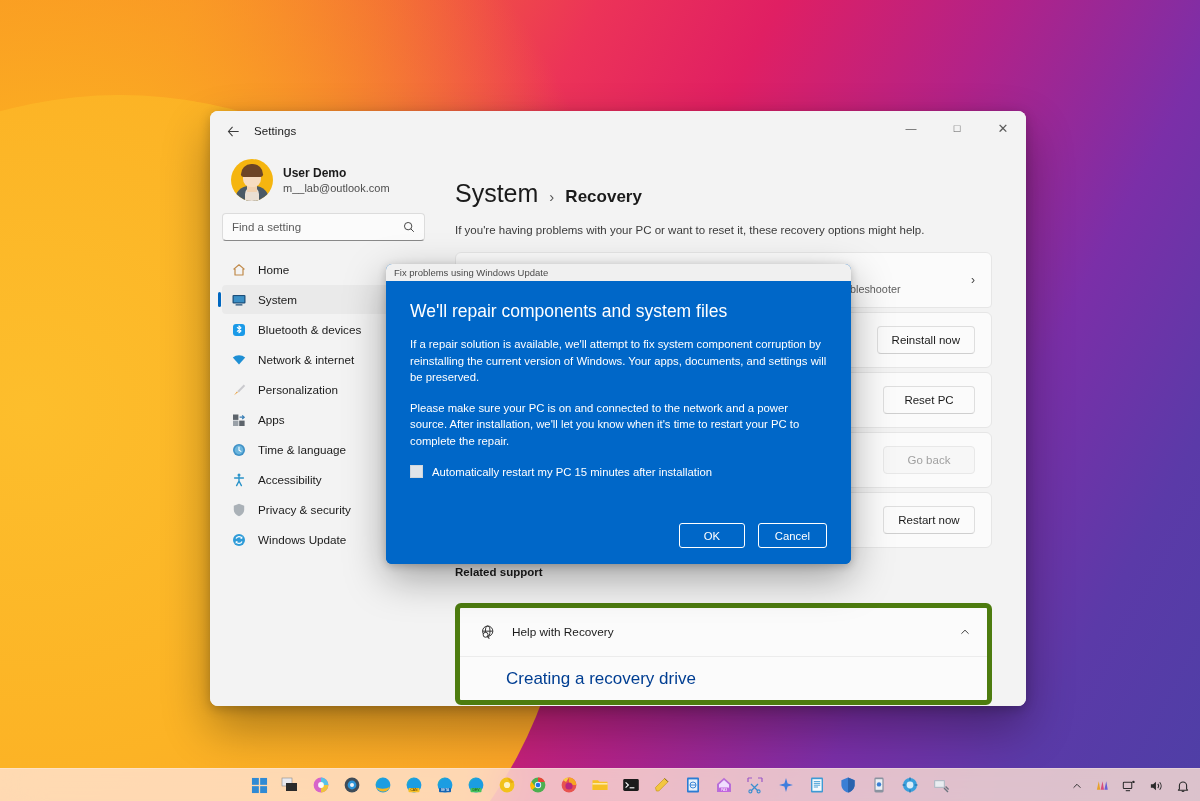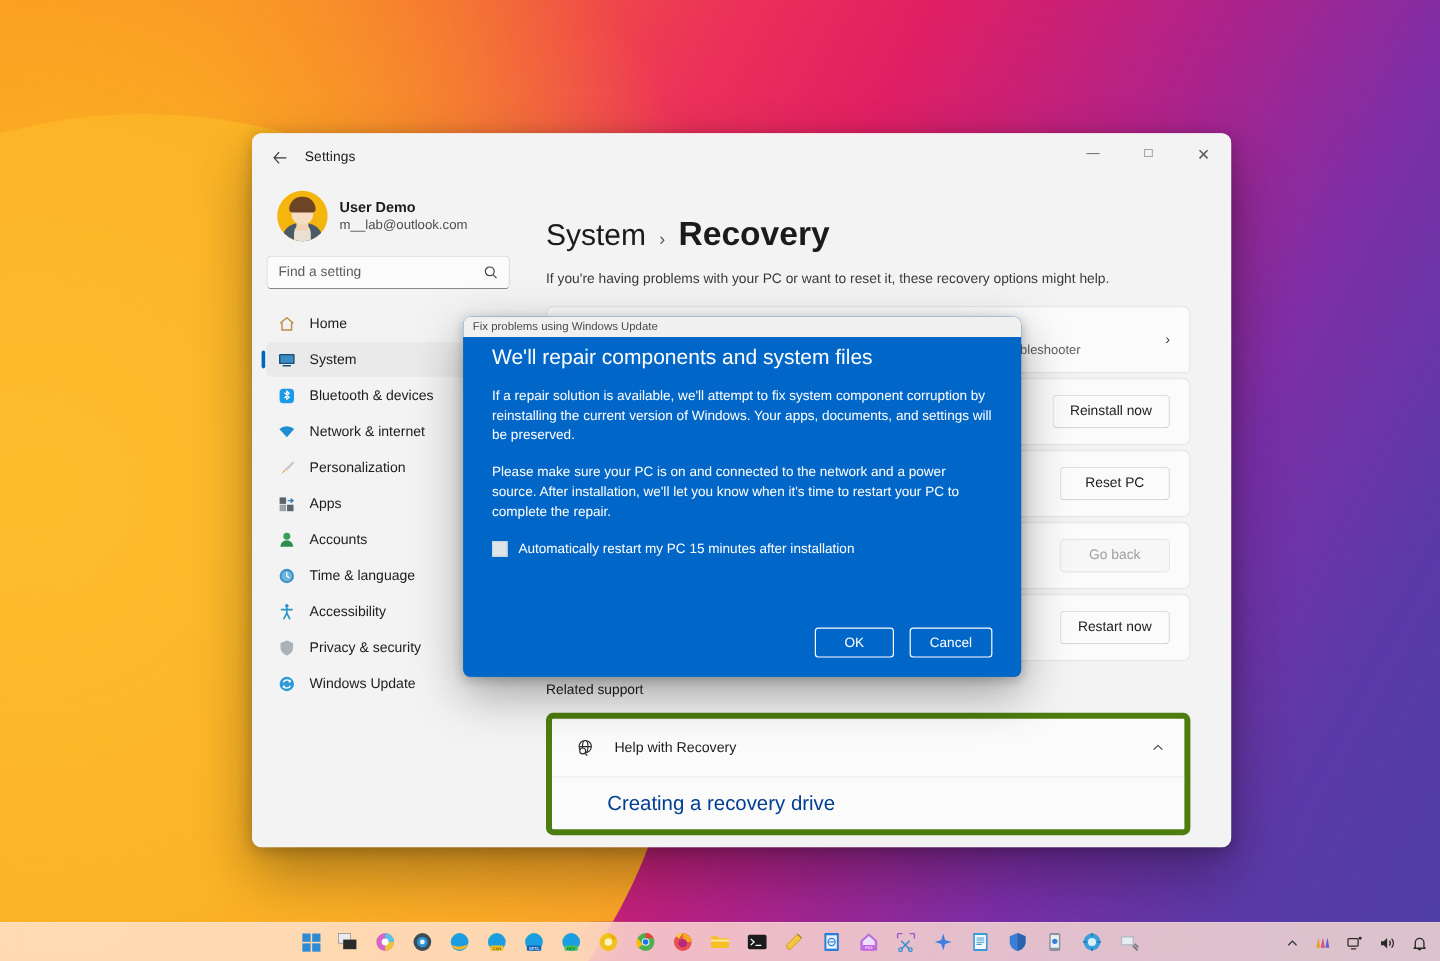--- a/index.html
+++ b/index.html
@@ -129,21 +129,21 @@
   
   #content {
     flex: 1; min-width: 0;
     background: #f3f3f3;
     padding: 28px 34px 0 18px;
     overflow: hidden; position: relative;
   }
   .breadcrumb { display: flex; align-items: baseline; gap: 11px; margin-bottom: 16px; }
   .bc-sys { font-size: 25px; color: #1b1b1b; }
   .bc-sep { font-size: 15px; color: #555; }
-  .bc-cur { font-size: 28px; color: #1b1b1b; font-weight: bold; }
+  .bc-cur { font-size: 17px; color: #1b1b1b; font-weight: bold; }
   .subtitle { font-size: 11.5px; color: #3a3a3a; margin-bottom: 16px; }
 
   .card {
     background: #fbfbfb; border: 1px solid #e6e6e6; border-radius: 6px;
     margin-bottom: 4px; padding: 0 16px;
     display: flex; align-items: center; min-height: 56px; gap: 14px;
   }
   .card.first { border-radius: 6px 6px 4px 4px; }
   .card-ico { width: 22px; flex: 0 0 22px; display: flex; align-items: center; justify-content: center; color: #303030; }
   .card-text { flex: 1; min-width: 0; }
@@ -152,21 +152,21 @@
   .chev { color: #444; font-size: 12px; }
   .btn {
     height: 28px; min-width: 92px; padding: 0 14px;
     background: #fbfbfb; border: 1px solid #dedede; border-bottom-color: #cfcfcf;
     border-radius: 4px; font-size: 11.5px; color: #1b1b1b;
     font-family: "Liberation Sans", sans-serif;
     display: flex; align-items: center; justify-content: center;
   }
   .btn.disabled { color: #a0a0a0; background: #f7f7f7; border-color: #e8e8e8; }
 
-  .section-label { font-size: 11.5px; color: #1b1b1b; font-weight: normal; margin: 18px 0 13px 0; }
+  .section-label { font-size: 11.5px; color: #1b1b1b; font-weight: bold; margin: 18px 0 25px 0; }
   .support-card { background: #fbfbfb; border: 5px solid #4d7c0f; border-radius: 6px; overflow: hidden; }
   .support-head { display: flex; align-items: center; gap: 14px; min-height: 48px; padding: 0 16px; }
   .support-row { min-height: 44px; display: flex; align-items: center; padding: 0 16px 0 46px; border-top: 1px solid #ececec; }
   .link { font-size: 17px; color: #003e92; }
   .gethelp { display: flex; align-items: center; gap: 12px; margin-top: 22px; padding-left: 2px; }
   .gethelp .link { color: #0a4b9b; }
 
   
   #dialog {
     position: absolute;
@@ -180,21 +180,21 @@
   }
   .dlg-title {
     height: 17px; flex: 0 0 17px;
     background: #f0f0f0;
     display: flex; align-items: center;
     padding-left: 8px;
     font-size: 9.5px; color: #4a4a4a;
   }
   .dlg-body {
     flex: 1; background: #0067c8; color: #ffffff;
-    padding: 4px 24px 16px 24px;
+    padding: 18px 24px 16px 24px;
     display: flex; flex-direction: column;
   }
   .dlg-h1 { font-size: 17.5px; font-weight: normal; line-height: 24px; margin-bottom: 13px; color:#fff; }
   .dlg-p { font-size: 11.3px; line-height: 16.5px; margin-bottom: 14px; color: #ffffff; }
   .dlg-check { display: flex; align-items: center; gap: 9px; margin-top: 2px; }
   .cbox { width: 13px; height: 13px; background: #dfe4e9; border: 1px solid #cfd6dc; flex: 0 0 13px; }
   .dlg-check span { font-size: 11.3px; color: #fff; }
   .dlg-actions { margin-top: auto; display: flex; justify-content: flex-end; gap: 13px; }
   .dlg-btn {
     min-width: 66px; height: 25px; padding: 0 16px;
@@ -329,29 +329,20 @@
               <svg width="16" height="16" viewBox="0 0 16 16">
                   <rect x="2" y="2.5" width="5.4" height="5.4" fill="#5d646b"></rect>
                   <rect x="2" y="8.6" width="5.4" height="5.4" fill="#9aa1a8"></rect>
                   <rect x="8.2" y="8.6" width="5.4" height="5.4" fill="#5d646b"></rect>
                   <path d="M8.6 5.2 H12.9 M11.2 3.4 L13.2 5.2 L11.2 7" fill="none" stroke="#3a7fb5" stroke-width="1.2"></path>
                 </svg>
             </span>
             <span class="nav-label">Apps</span>
           </div>
 
-          <div class="nav-item">
-            <span class="nav-ico">
-              <svg width="16" height="16" viewBox="0 0 16 16">
-                  <circle cx="8" cy="4.8" r="2.9" fill="#35a05a"></circle>
-                  <path d="M2.6 13.6 A5.4 5.4 0 0 1 13.4 13.6 Z" fill="#2c8d4e"></path>
-                </svg>
-            </span>
-            <span class="nav-label">Accounts</span>
-          </div>
 
           <div class="nav-item">
             <span class="nav-ico">
               <svg width="16" height="16" viewBox="0 0 16 16">
                   <circle cx="8" cy="8" r="6" fill="#3e90c6"></circle>
                   <circle cx="8" cy="8" r="4.4" fill="#6bb5dd"></circle>
                   <path d="M8 4.8 V8.2 L10.3 9.6" fill="none" stroke="#fff" stroke-width="1.1"></path>
                 </svg>
             </span>
             <span class="nav-label">Time &amp; language</span>

